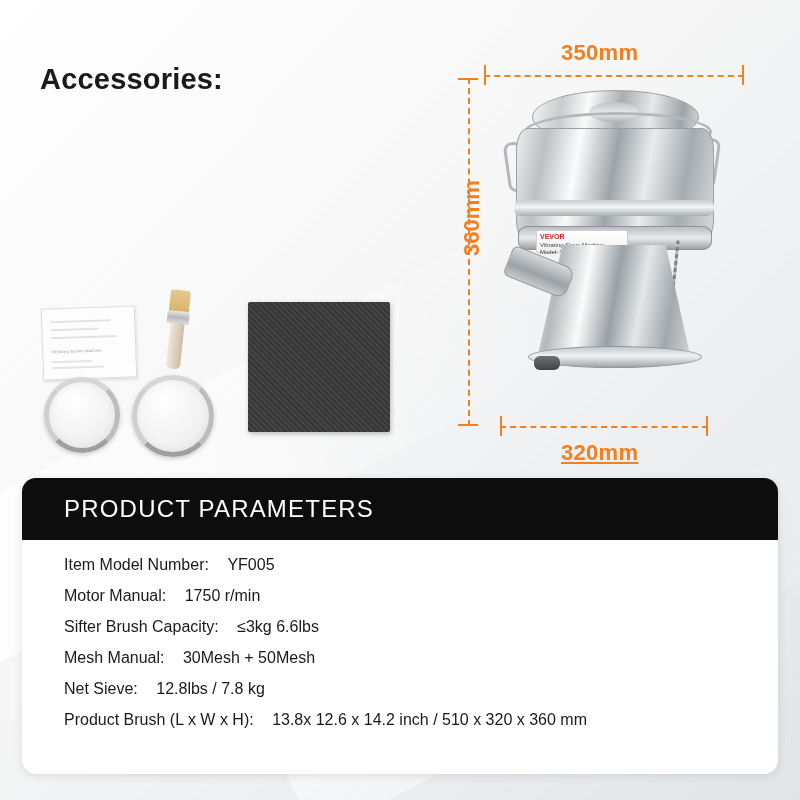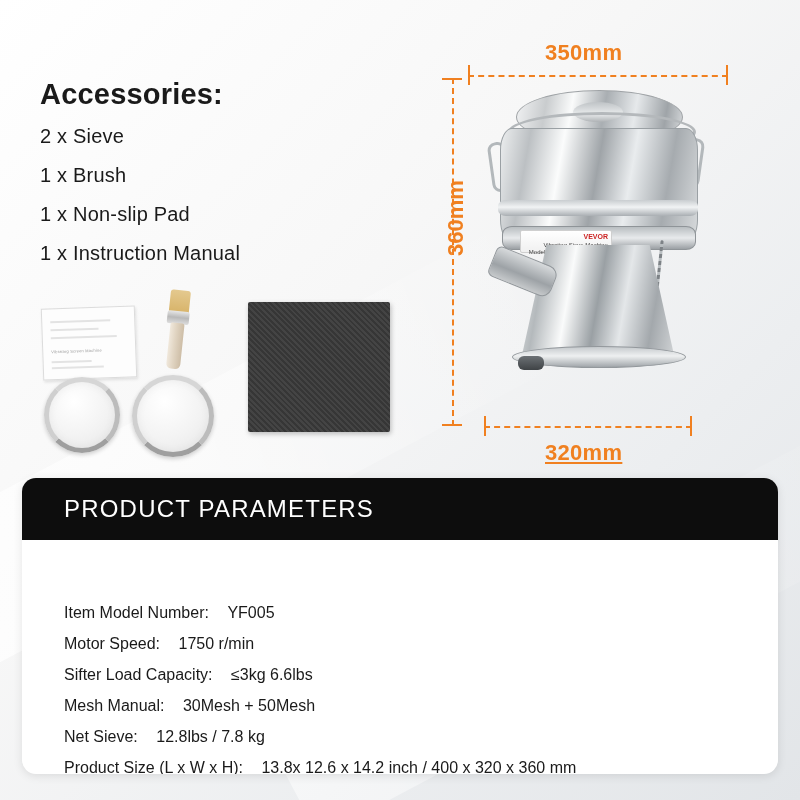--- a/index.html
+++ b/index.html
@@ -27,21 +27,21 @@
     transform: rotate(-28deg);
     pointer-events: none;
   }
   .bg-streak.s1 { left: -120px; top: 380px; width: 700px; height: 150px; }
   .bg-streak.s2 { left: 250px; top: 560px; width: 700px; height: 120px; opacity: .6;}
 
   
   .accessories {
     position: absolute;
     left: 40px;
-    top: 78px;
+    top: 63px;
     width: 370px;
   }
   .accessories h2 {
     margin: 0 0 14px 0;
     font-size: 29px;
     font-weight: bold;
     color: #1a1a1a;
     letter-spacing: 0.2px;
   }
   .acc-list {
@@ -137,25 +137,24 @@
     border: 5px solid;
     border-color: #d6d6d6 #bcbcbc #9f9f9f #cfcfcf;
     box-shadow: 0 2px 4px rgba(0,0,0,.18), inset 0 0 10px rgba(0,0,0,.05);
   }
   .sieve.s-left { left: 8px; top: 95px; width: 66px; height: 66px; }
   .sieve.s-right { left: 96px; top: 93px; width: 72px; height: 72px; }
 
   
   .product-area {
     position: absolute;
-    left: 430px;
+    left: 446px;
     top: 20px;
     width: 350px;
     height: 440px;
-    text-align: right;
   }
   .dim-top-label, .dim-bottom-label {
     position: absolute;
     font-size: 22px;
     font-weight: bold;
     color: #F08020;
     letter-spacing: .3px;
   }
   .dim-top-label { left: 115px; top: 20px; }
   .dim-bottom-label { left: 115px; top: 420px; text-decoration: underline; }
@@ -296,47 +295,40 @@
     padding-left: 42px;
     box-sizing: border-box;
   }
   .params-header span {
     color: #ffffff;
     font-size: 24px;
     letter-spacing: 1.2px;
   }
   .params-body {
     padding: 16px 0 0 42px;
-    margin-top: 48px;
   }
   .param-row {
     font-size: 16px;
     color: #1a1a1a;
     margin-bottom: 13px;
     white-space: nowrap;
   }
   .param-row .p-label { }
   .param-row .p-value { margin-left: 14px; }
 </style>
 </head>
 <body>
 
 <div class="page">
 
   <div class="bg-streak s1"></div>
   <div class="bg-streak s2"></div>
 
   <div class="accessories">
     <h2>Accessories:</h2>
-    <ul class="acc-list">
-      <li>2 x Sieve</li>
-      <li>1 x Brush</li>
-      <li>1 x Non-slip Pad</li>
-      <li>1 x Instruction Manual</li>
-    </ul>
   </div>
 
   <div class="acc-photos">
     <div class="manual">
       <div class="m-line" style="top:12px;width:60px;"></div>
       <div class="m-line" style="top:20px;width:48px;"></div>
       <div class="m-line" style="top:28px;width:66px;"></div>
       <div class="m-title">Vibrating Screen Machine</div>
       <div class="m-line" style="top:52px;width:40px;"></div>
       <div class="m-line" style="top:58px;width:52px;"></div>
@@ -398,35 +390,35 @@
   <div class="params">
     <div class="params-header">
       <span>PRODUCT  PARAMETERS</span>
     </div>
     <div class="params-body">
       <div class="param-row">
         <span class="p-label">Item Model Number:</span>
         <span class="p-value">YF005</span>
       </div>
       <div class="param-row">
-        <span class="p-label">Motor Speed:</span>
+        <span class="p-label">Motor Manual:</span>
         <span class="p-value">1750 r/min</span>
       </div>
       <div class="param-row">
-        <span class="p-label">Sifter Load Capacity:</span>
+        <span class="p-label">Sifter Brush Capacity:</span>
         <span class="p-value">≤3kg  6.6lbs</span>
       </div>
       <div class="param-row">
         <span class="p-label">Mesh Manual:</span>
         <span class="p-value">30Mesh + 50Mesh</span>
       </div>
       <div class="param-row">
         <span class="p-label">Net Sieve:</span>
         <span class="p-value">12.8lbs / 7.8 kg</span>
       </div>
       <div class="param-row">
-        <span class="p-label">Product Size (L x W x H):</span>
-        <span class="p-value">13.8x 12.6 x 14.2 inch / 400 x 320 x 360 mm</span>
+        <span class="p-label">Product Brush (L x W x H):</span>
+        <span class="p-value">13.8x 12.6 x 14.2 inch / 510 x 320 x 360 mm</span>
       </div>
     </div>
   </div>
 
 </div>
 
 </body></html>

